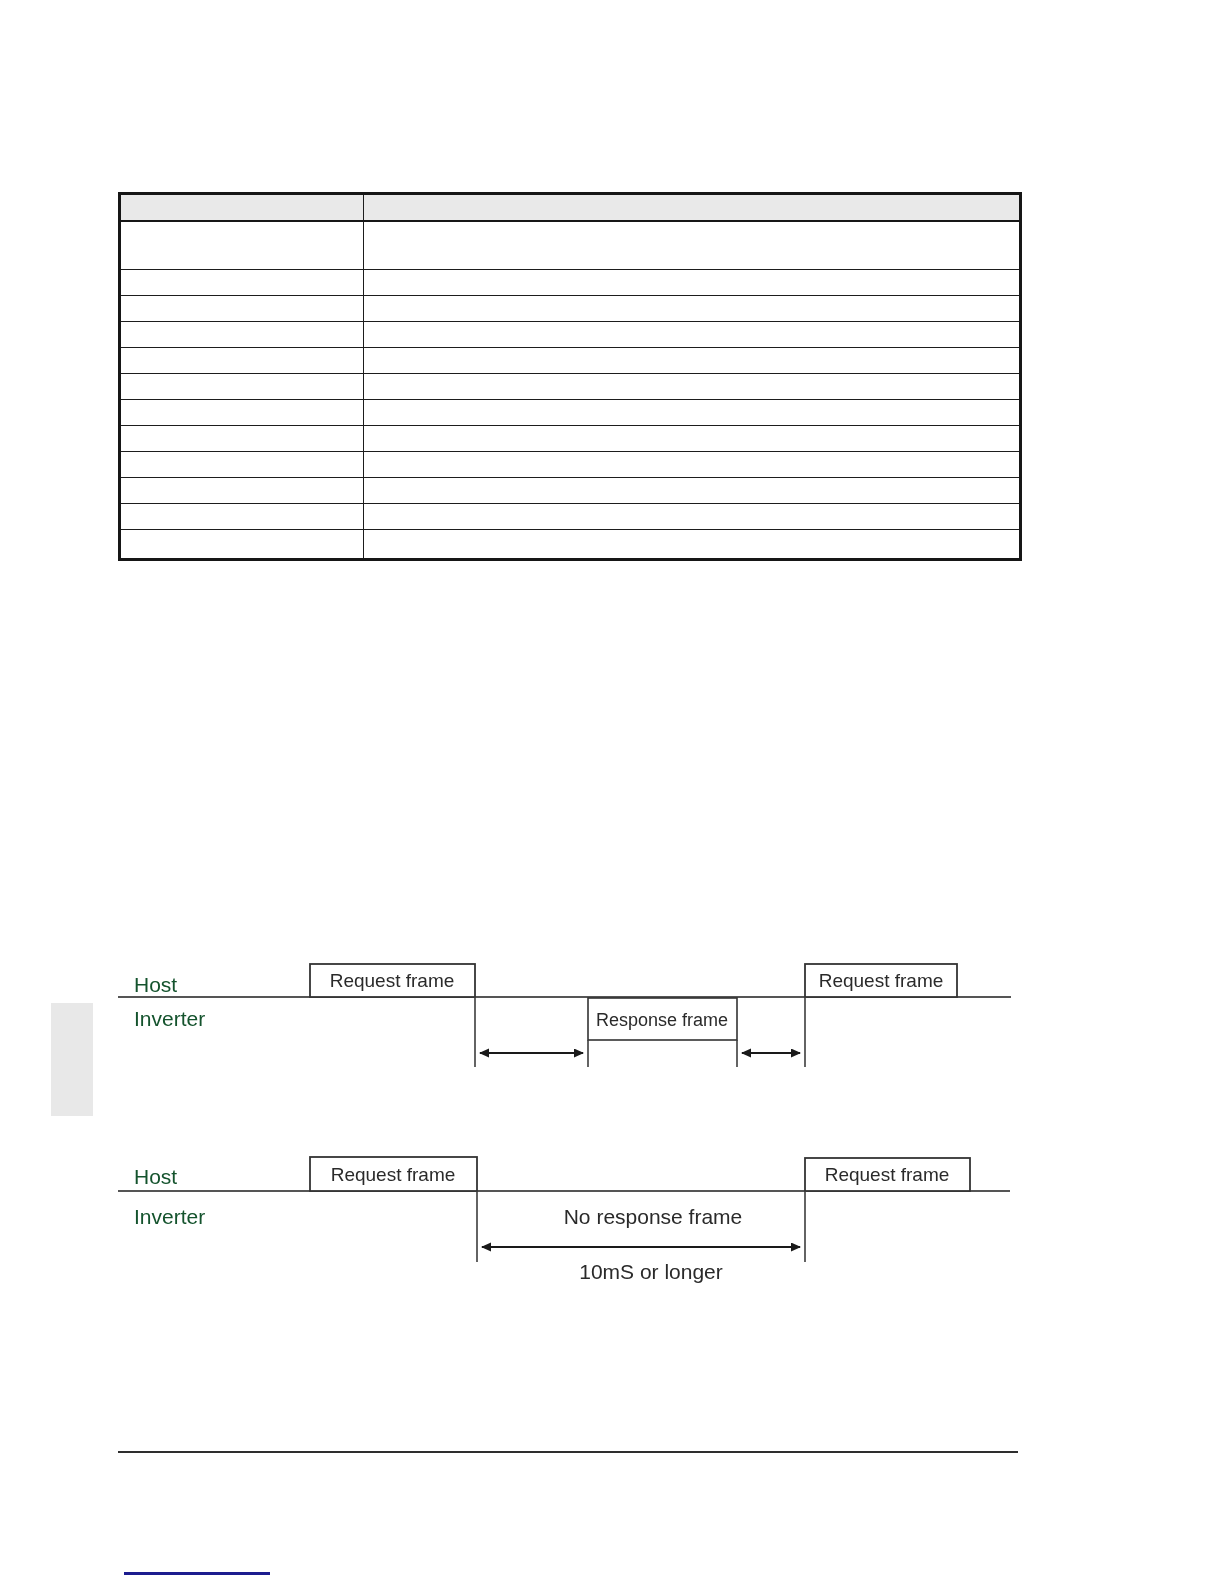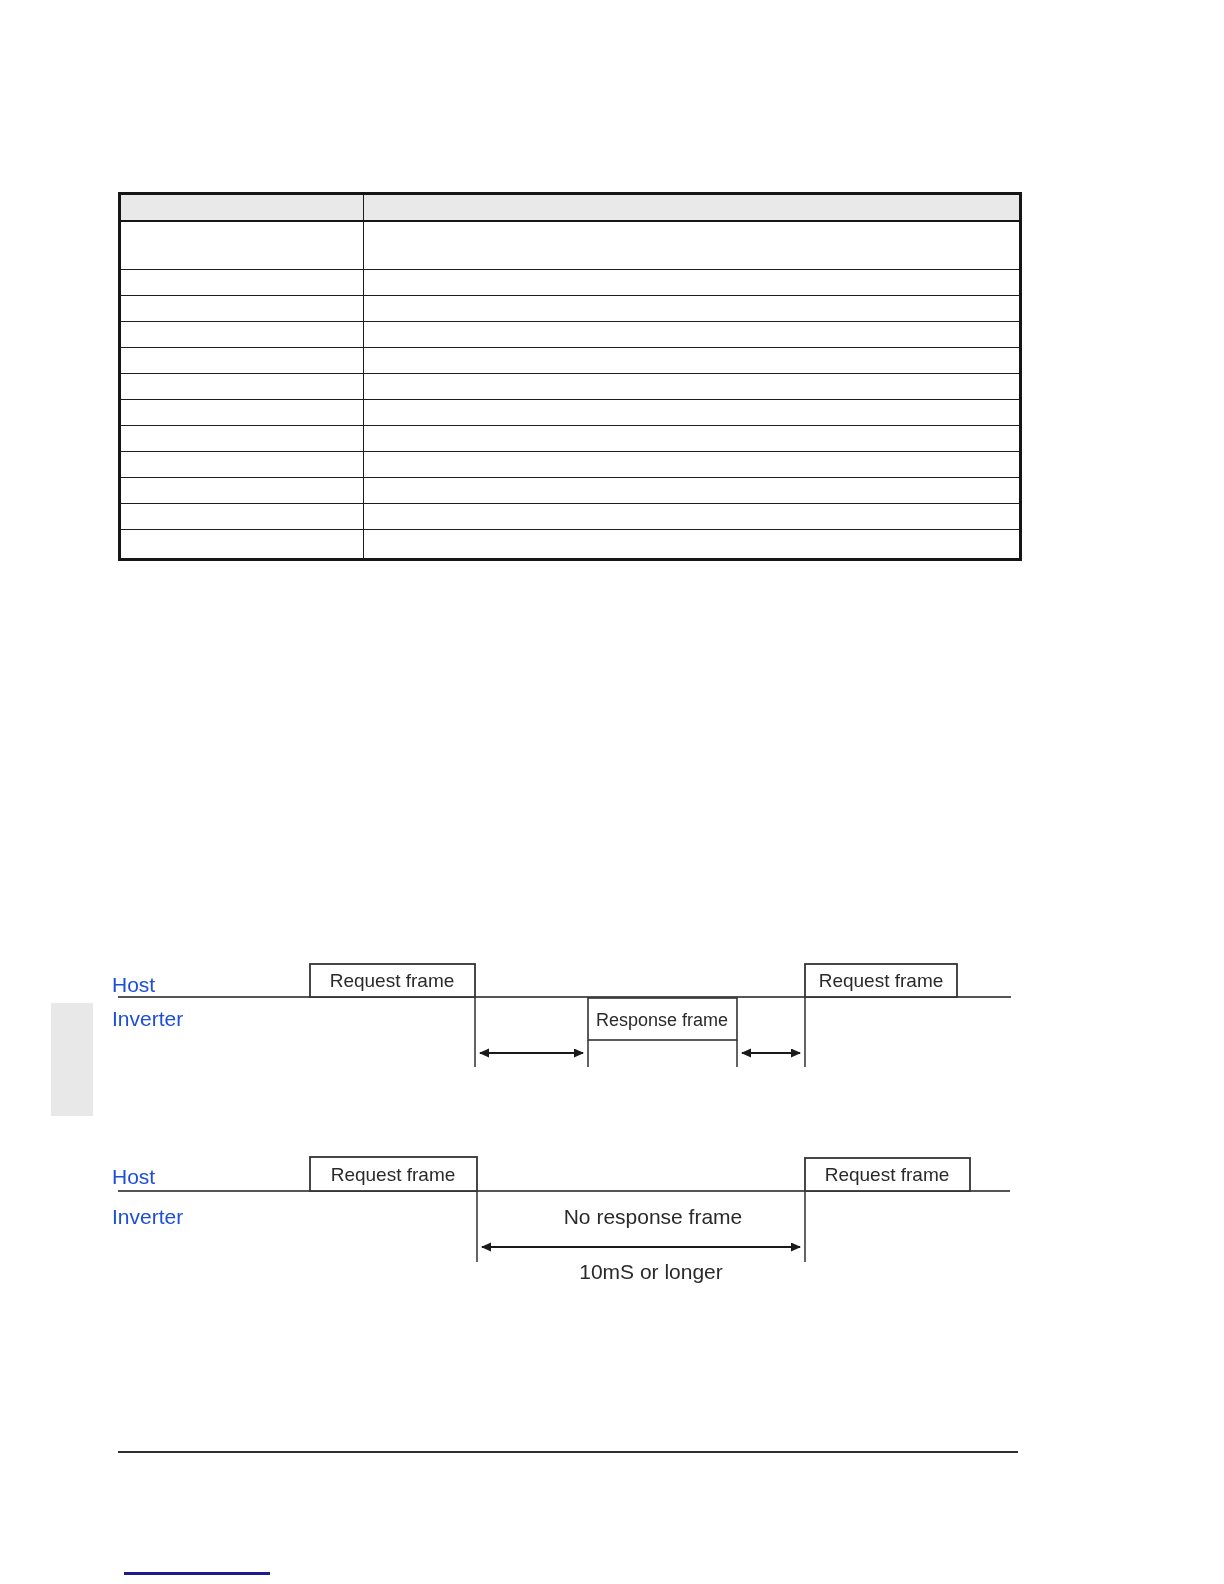--- a/index.html
+++ b/index.html
@@ -34,24 +34,24 @@
     border-bottom: 2px solid #161616;
   }
   .spec-table th:first-child { width: 242px; }
   .spec-table tbody tr { height: 26px; background: #ffffff; }
   .spec-table tbody tr.row-tall { height: 48px; }
   .spec-table tbody tr.row-last { height: 30px; }
 
   
   .dg-label {
     position: absolute;
-    left: 112px;
+    left: 134px;
     font-size: 21px;
     line-height: 21px;
-    color: #1d4ed8;
+    color: #14532d;
     white-space: nowrap;
   }
   .dg-svg { position: absolute; left: 100px; overflow: visible; }
   .dg-svg text {
     font-family: "Liberation Sans", sans-serif;
     fill: #2a2a2a;
   }
 
   .gray-block {
     position: absolute;

